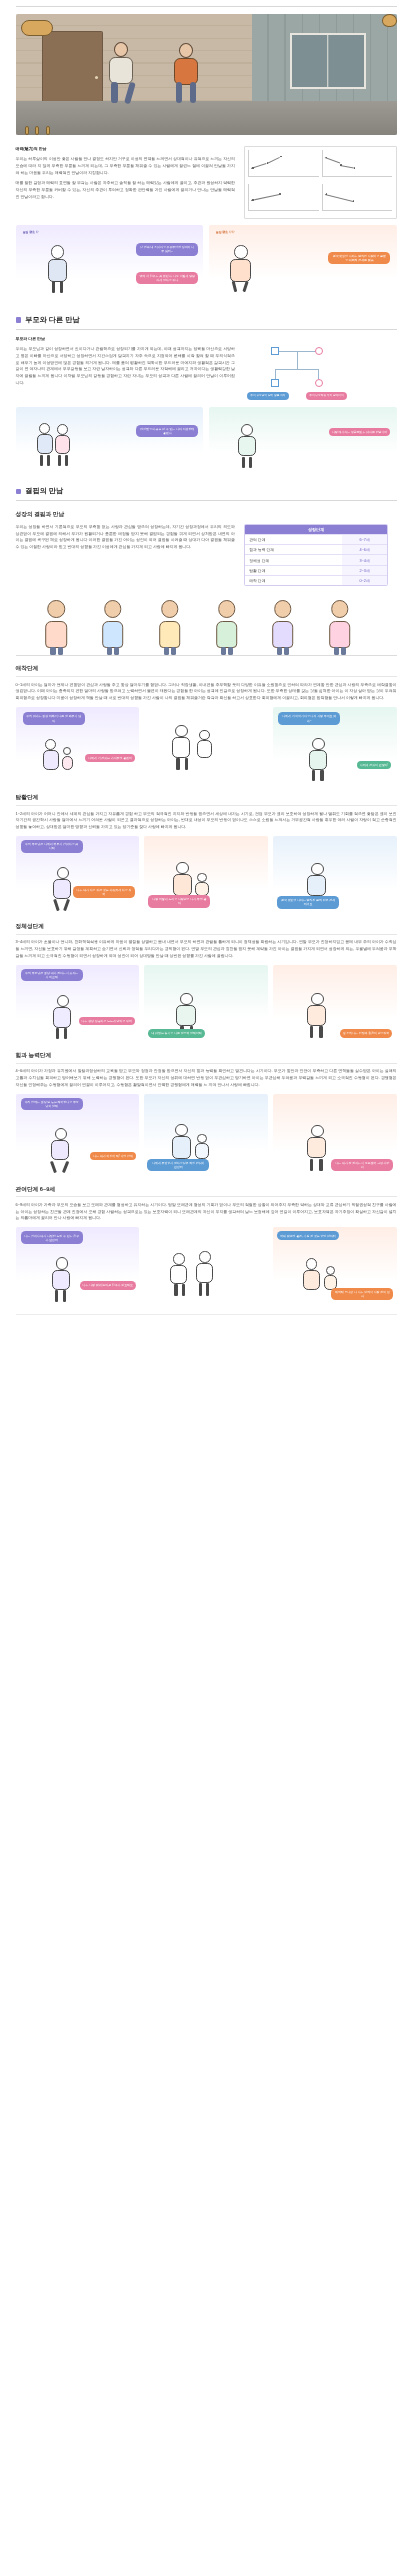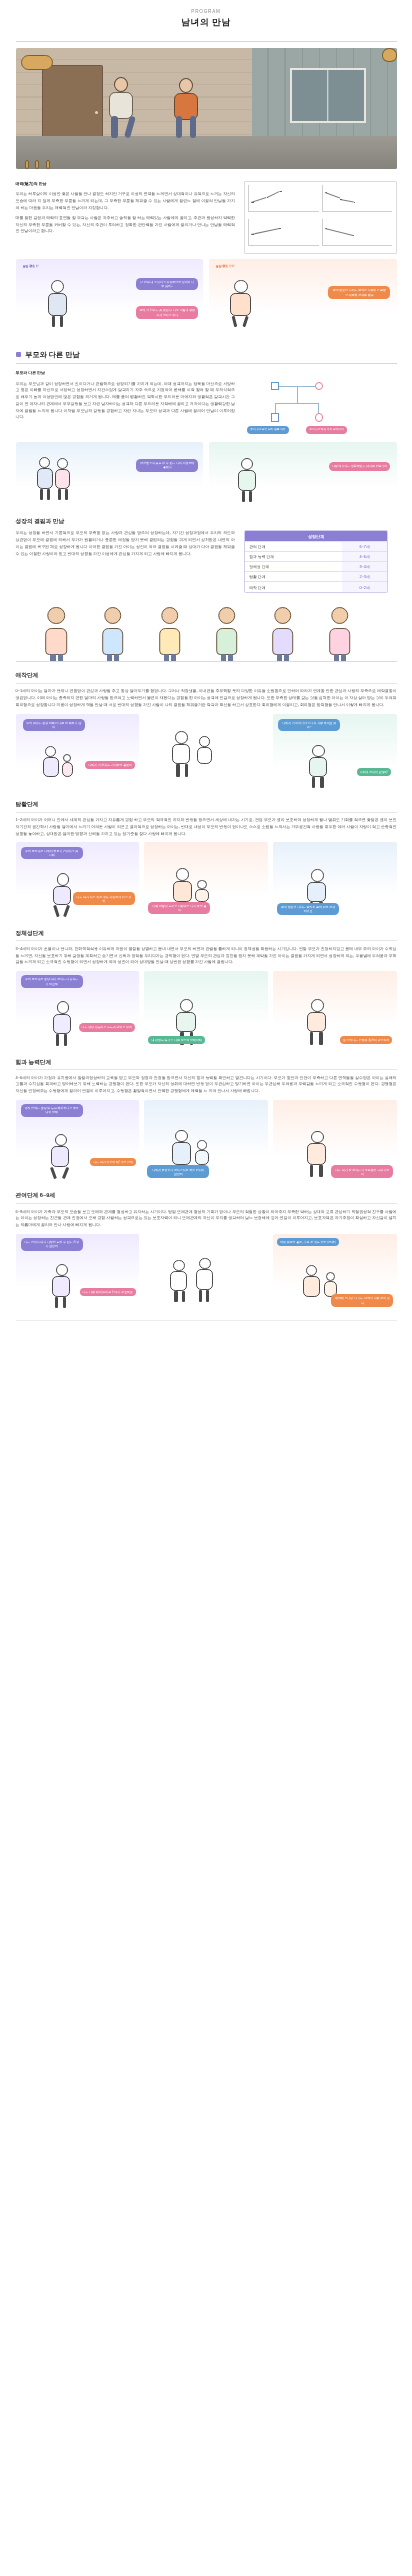--- a/index.html
+++ b/index.html
@@ -157,24 +157,20 @@
   .tree .node { position:absolute; width:10.3px; height:10.3px; }
   .tree .node .sq { width:8.2px;height:8.2px;border:0.8px solid #5d9bd5;background:#fff;}
   .tree .node .ci { width:8.2px;height:8.2px;border-radius:50%;border:0.8px solid #e87ca0;background:#fff;}
   .tree .edge { position:absolute; background:#9bb7cf; }
 </style>
 </head>
 <body>
 
 <div class="page">
 
-  <div class="doc-header">
-    <div class="kicker">PROGRAM</div>
-    <div class="title">남녀의 만남</div>
-  </div>
   <div class="header-rule"></div>
 
   <div class="hero">
     <div class="sky"></div>
     <div class="wall"></div>
     <div class="wall2"></div>
     <div class="door"></div>
     <div class="win"></div>
     <div class="ground"></div>
     <div class="figure f1">
@@ -328,20 +324,24 @@
       <div class="sf" style="left:24px;top:16.5px;width:31px;height:44px;">
         <div class="h" style="left:8.2px;top:0;width:12.4px;height:12.4px;"></div>
         <div class="b" style="left:5.2px;top:12.4px;width:18.5px;height:20.6px;background:#e7f7ef;"></div>
         <div class="l" style="left:9.3px;top:33px;width:3.1px;height:11.3px;"></div>
         <div class="l" style="left:16.5px;top:33px;width:3.1px;height:11.3px;"></div>
       </div>
       <div class="bubble b-pink" style="right:6.2px;top:20.6px;">나랑 애기하는 생활력있는 남자를 만날거야</div>
     </div>
   </div>
 
+  <div class="sec-h">
+    <span class="sq"></span>
+    <span class="t">결핍의 만남</span>
+  </div>
 
   <div class="sub-h">성장의 결핍과 만남</div>
 
   <div class="two-col">
     <div class="left">
       <p class="para">우리는 성장을 하면서 기본적으로  부모의 부족함 없는 사랑과 관심을 받으며 성장하는데, 자기간 성장과정에서 우리의 의도와 상관없이 부모에 결핍에 의해서 부가가 원활되거나 충분한 애정을 받지 못해 결핍되는 경험을 겪게 되면서 상처받은 내면의 아이는 결핍에 욕구된 채로 성장하게 됩니다 이러한 결핍을 가진 아이는 성인이 되어 결핍을 시켜줄 때 상대가 다아 결핍을 채워줄 수 있는 이질한 사랑이라 믿고 반대의 성향을 가진 이성에게 관심을 가지게 되고 사랑에 빠지게 됩니다.</p>
     </div>
     <div class="right">
       <div class="stage-table">
         <div class="th">성장단계</div>

